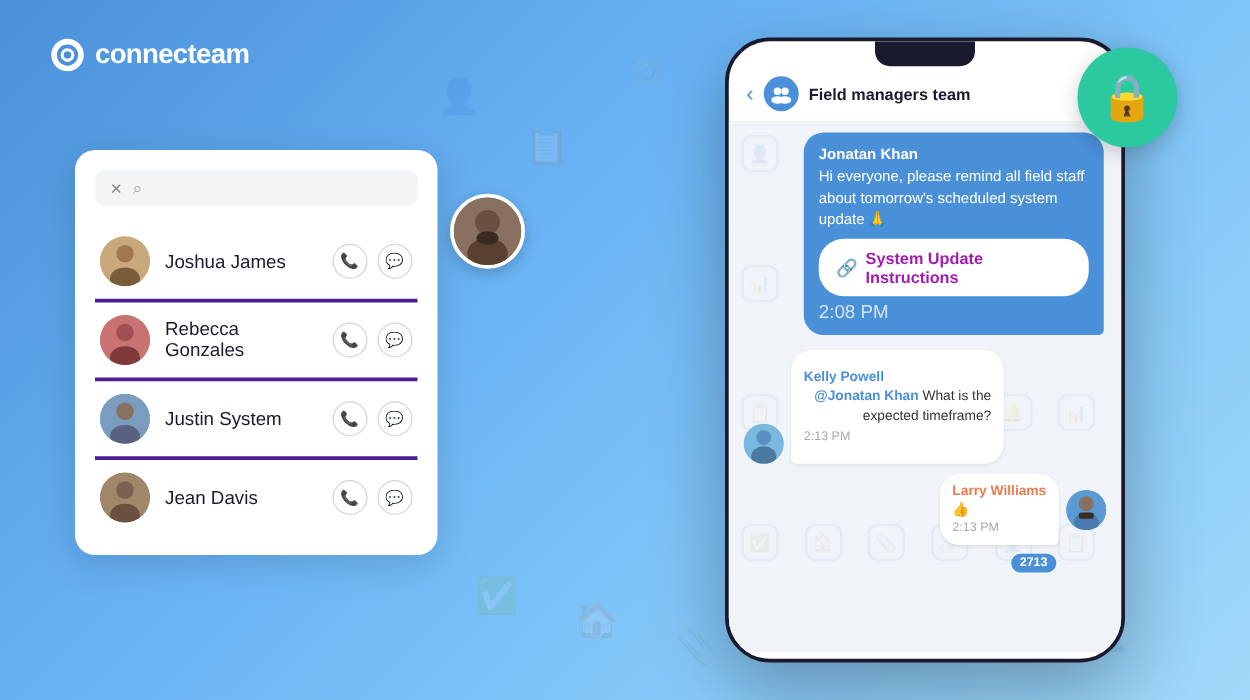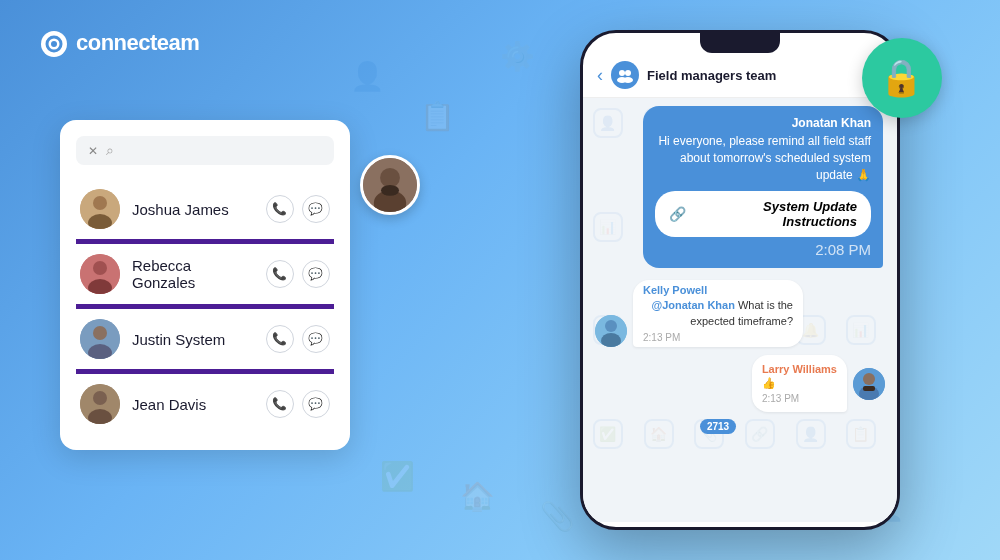--- a/index.html
+++ b/index.html
@@ -58,21 +58,21 @@
     }
     .search-bar .search-icon-svg {
       color: #aaa;
       font-size: 14px;
     }
 
     .contact-item {
       display: flex;
       align-items: center;
       padding: 10px 4px;
-      border-bottom: 5px solid #4c1d95;
+      border-bottom: 3px solid #4c1d95;
       gap: 12px;
     }
     .contact-item:last-child { border-bottom: none; justify-content: center; }
 
     .avatar {
       width: 40px;
       height: 40px;
       border-radius: 50%;
       overflow: hidden;
       flex-shrink: 0;
@@ -240,45 +240,44 @@
       align-items: center;
       gap: 6px;
       margin-top: 8px;
       cursor: pointer;
     }
     .link-btn .link-icon {
       color: #4a90d9;
       font-size: 14px;
     }
     .link-btn .link-text {
-      color: #000000;
+      color: #a21caf;
       font-weight: 600;
       font-size: 13px;
-      font-style: italic;
     }
 
     .msg-time {
       font-size: 15px;
       color: rgba(255,255,255,0.75);
       margin-top: 4px;
     }
 
     
     .chat-row-in {
       display: flex;
       align-items: flex-end;
       gap: 6px;
       margin: 8px 4px;
       position: relative;
       z-index: 1;
     }
     .chat-row-in .bubble-in {
       background: white;
       border-radius: 16px 16px 16px 4px;
-      padding: 4px 10px;
+      padding: 16px 10px;
       max-width: 170px;
       box-shadow: 0 1px 3px rgba(0,0,0,0.08);
     }
     .bubble-in .sender-name {
       font-weight: 700;
       font-size: 11px;
       color: #4a90d9;
       margin-bottom: 2px;
     }
     .bubble-in .mention {
@@ -532,21 +531,21 @@
       <div class="watermark-icon">📊</div>
       <div class="watermark-icon">✅</div>
       <div class="watermark-icon">🏠</div>
       <div class="watermark-icon">📎</div>
       <div class="watermark-icon">🔗</div>
       <div class="watermark-icon">👤</div>
       <div class="watermark-icon">📋</div>
     </div>
 
 
-    <div style="display:flex;justify-content:flex-end;padding:0 2px;position:relative;z-index:1;text-align:right;">
+    <div style="display:flex;justify-content:flex-end;padding:0 2px;position:relative;z-index:1;">
       <div class="chat-bubble-out">
         <div class="sender-name">Jonatan Khan</div>
         <div class="msg-text">Hi everyone, please remind all field staff about tomorrow's scheduled system update 🙏</div>
         <div class="link-btn">
           <span class="link-icon">🔗</span>
           <span class="link-text">System Update Instructions</span>
         </div>
         <div class="msg-time">2:08 PM</div>
       </div>
     </div>
@@ -578,21 +577,21 @@
       <div class="mini-avatar mini-av-larry">
         <svg viewBox="0 0 32 32" width="32" height="32">
           <circle cx="16" cy="16" r="16" fill="#5b9bd5"></circle>
           <circle cx="16" cy="11" r="6" fill="#8a7060"></circle>
           <ellipse cx="16" cy="26" rx="10" ry="8" fill="#4a7ab0"></ellipse>
           <rect x="10" y="18" width="12" height="5" rx="2" fill="#3a2a20"></rect>
         </svg>
       </div>
     </div>
 
-    <div style="position:relative;z-index:1;text-align:center;padding-right:44px;margin-top:-4px;">
+    <div style="position:relative;z-index:1;text-align:right;padding-right:44px;margin-top:-4px;">
       <span style="background:#4a90d9;color:white;border-radius:10px;padding:2px 7px;font-size:10px;font-weight:700;">2713</span>
     </div>
   </div>
 </div>
 
 <div class="lock-badge">
   <span class="lock-icon">🔒</span>
 </div>
 
 </body></html>

